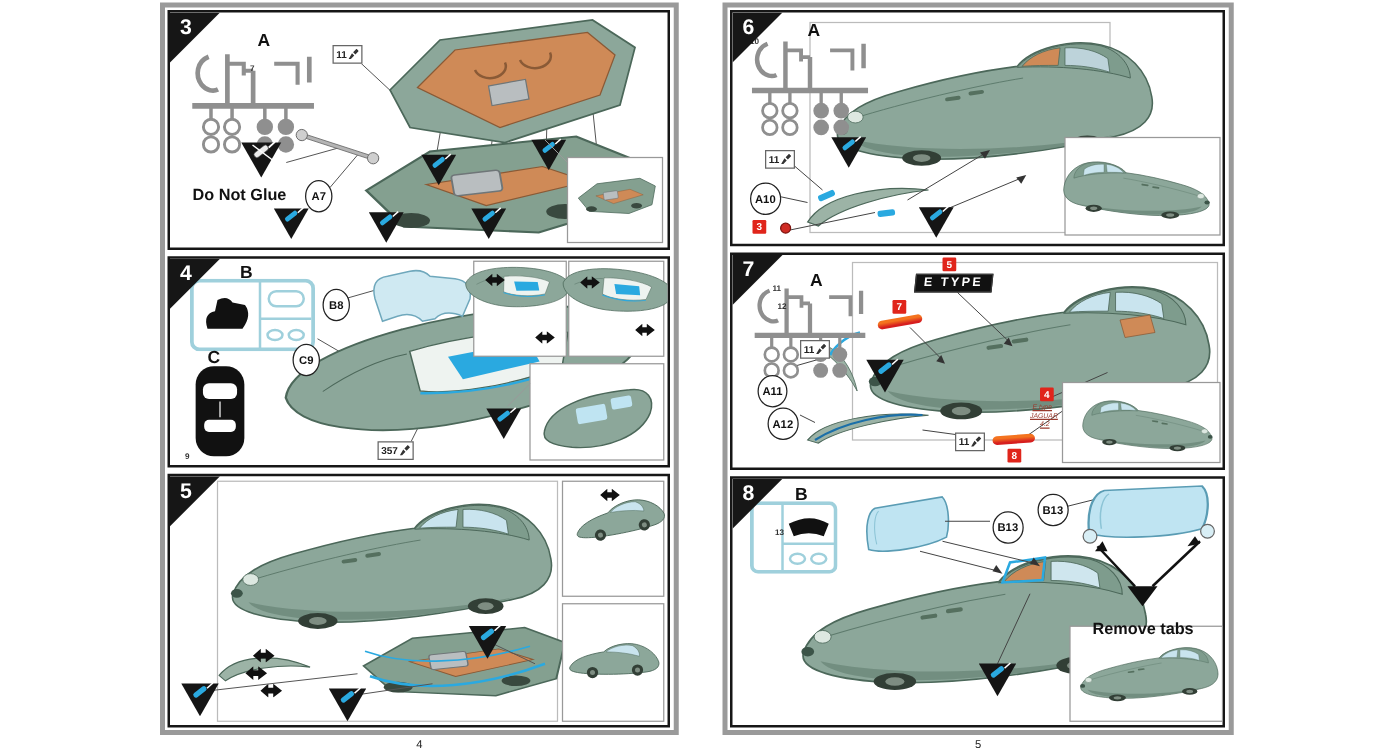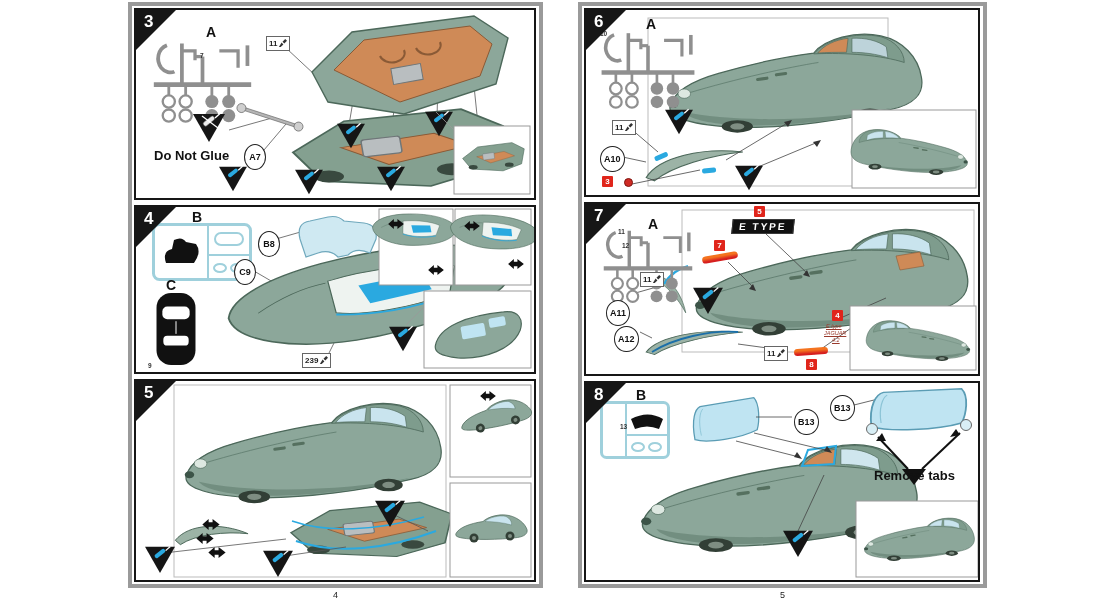--- a/index.html
+++ b/index.html
@@ -291,23 +291,23 @@
       </svg>
     <span class="sprue-label" style="left:30px;top:70px">C</span>
     <svg class="float-svg" style="left:18px;top:84px" width="44" height="76" viewBox="0 0 44 78">
       <rect x="2" y="2" width="40" height="74" rx="15" fill="#111"></rect>
       <rect x="8" y="16" width="28" height="13" rx="5" fill="#fff"></rect>
       <rect x="9" y="46" width="26" height="10" rx="4" fill="#fff"></rect>
       <line x1="22" y1="31" x2="22" y2="44" stroke="#fff" stroke-width="1"></line>
     </svg>
     <span class="tiny-num" style="left:12px;top:155px">9</span>
     <div class="callout" style="left:122px;top:24px">B8</div>
-    <div class="callout" style="left:98px;top:52px">C9</div>
+    <div class="callout" style="left:98px;top:68px">C9</div>
     <div class="paintbox" style="left:166px;top:146px">
-      <span>239</span>
+      <span>357</span>
       <svg width="9" height="9" viewBox="0 0 10 10">
           <path d="M1,9 L4,4 L6,6 L3,9 Z M5,3 L8,0 L10,2 L7,5 Z" fill="#333"></path>
         </svg>
     </div>
   </div>
 
   <div class="panel" id="panel5">
     <svg class="art" width="398" height="199" viewBox="0 0 398 199">
       <rect x="38" y="4" width="272" height="192" fill="none" stroke="#bbb"></rect>
       <g transform="translate(44,6) scale(0.79)">
@@ -505,18 +505,18 @@
     </svg>
     <div class="corner-tri"></div>
     <span class="step-num">8</span>
     <span class="sprue-label" style="left:50px;top:4px">B</span>
     <svg class="float-svg" style="left:14px;top:18px" width="70" height="58" viewBox="0 0 70 58">
         <use href="#sym-sprueB8"></use>
       </svg>
     <span class="tiny-num" style="left:34px;top:40px">13</span>
     <div class="callout" style="left:208px;top:26px">B13</div>
     <div class="callout" style="left:244px;top:12px">B13</div>
-    <span class="bold-note" style="left:288px;top:85px">Remove tabs</span>
+    <span class="bold-note" style="left:288px;top:112px">Remove tabs</span>
   </div>
 </div>
 
 <div class="page-num" id="pn-left">4</div>
 <div class="page-num" id="pn-right">5</div>
 
 </body></html>

